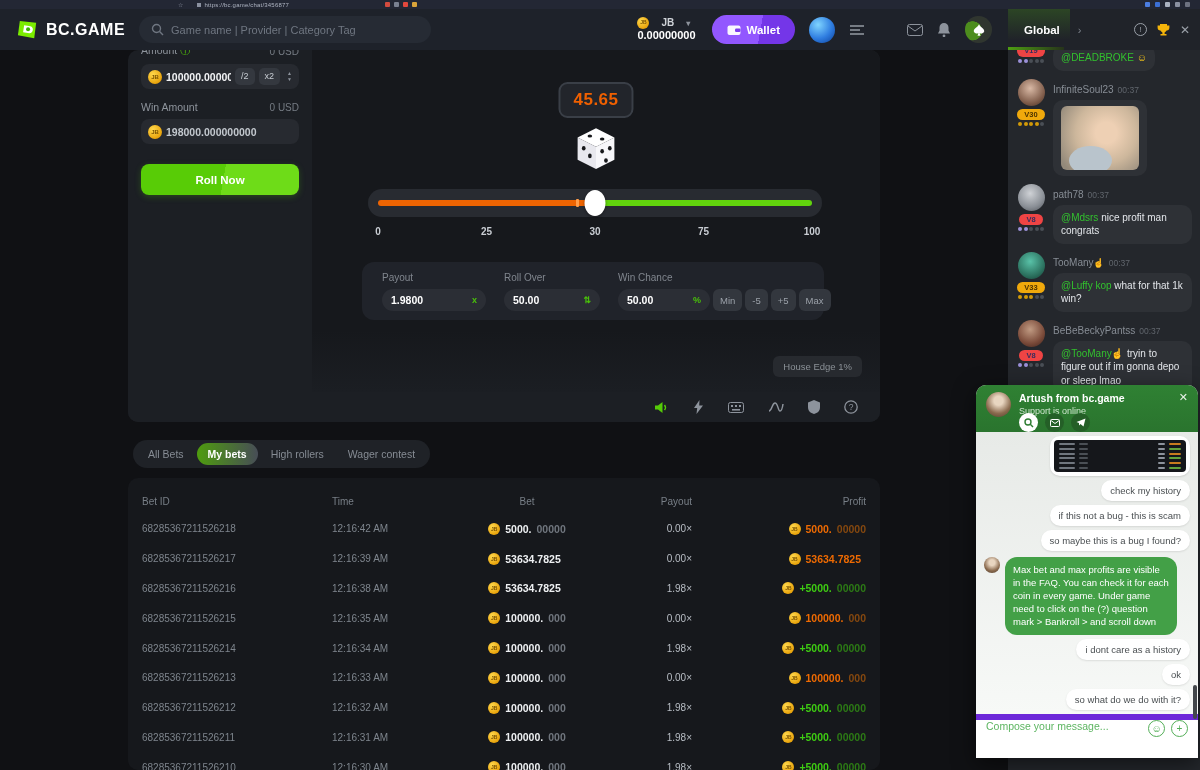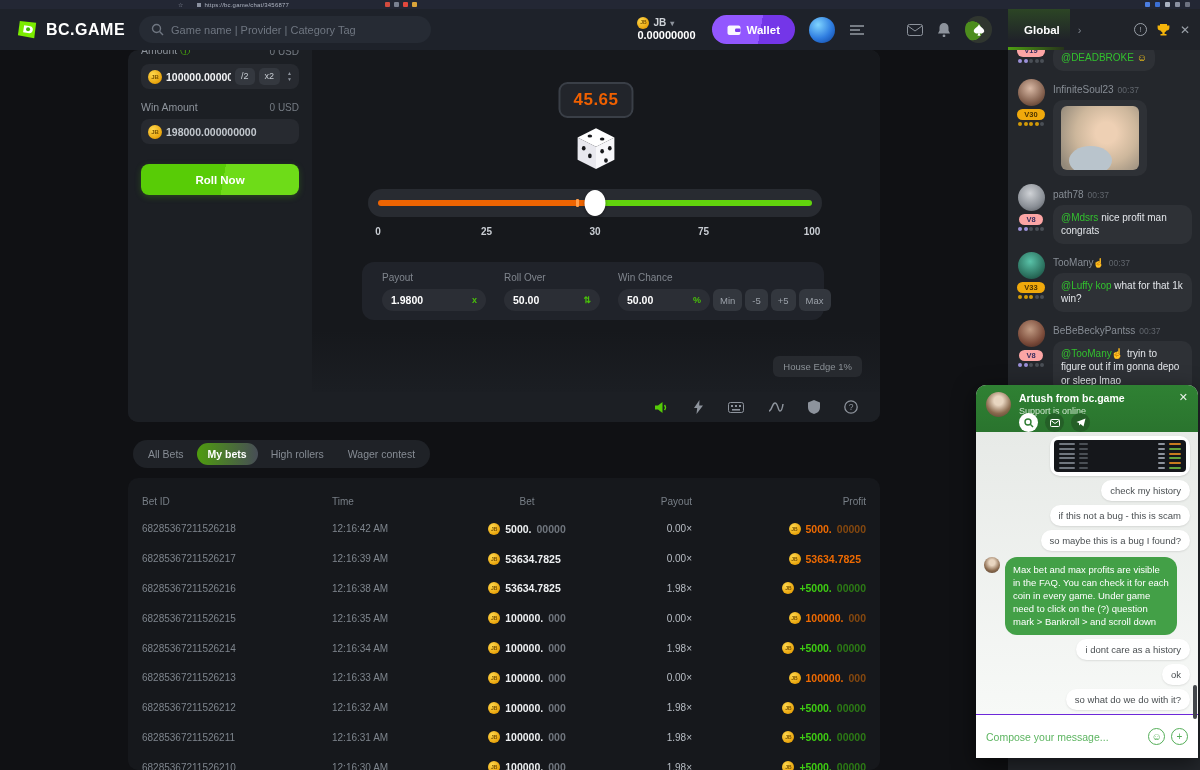--- a/index.html
+++ b/index.html
@@ -15,21 +15,21 @@
 .b-dot{width:5px;height:5px;border-radius:1px;}
 .b-cluster2{display:flex;gap:5px;margin-left:auto;margin-right:10px;}
 
 
 .header{position:absolute;left:0;top:9px;width:1008px;height:41px;background:#1e222a;display:flex;align-items:center;padding:0 16px;gap:14px;z-index:5;}
 .logo{display:flex;align-items:center;gap:7px;}
 .logo-text{font-size:16px;font-weight:bold;letter-spacing:.5px;}
 .search{width:292px;height:27px;background:#262b34;border-radius:14px;display:flex;align-items:center;gap:7px;padding:0 12px;color:#6f7681;font-size:11px;}
 .hspacer{flex:1;}
 .currency{display:flex;flex-direction:column;align-items:flex-start;line-height:1.15;margin-right:2px;}
-.cur-top{display:flex;align-items:center;gap:4px;font-size:10px;color:#cfd3d8;font-weight:bold;}
+.cur-top{display:flex;align-items:center;gap:12px;font-size:10px;color:#cfd3d8;font-weight:bold;}
 .cur-caret{font-size:8px;color:#8d939c;}
 .cur-balance{font-size:11px;font-weight:bold;color:#fff;}
 .coin{display:inline-block;width:14px;height:14px;border-radius:50%;background:radial-gradient(circle at 35% 32%,#ffd84d,#e9a40c 70%,#c4830a);position:relative;flex:none;}
 .coin::after{content:"JB";position:absolute;left:0;top:0;right:0;bottom:0;display:flex;align-items:center;justify-content:center;font-size:6px;font-weight:bold;color:#7a5200;}
 .coin.sm{width:12px;height:12px;}.coin.sm::after{font-size:5px;}
 .wallet-btn{height:29px;padding:0 15px;border-radius:15px;background:linear-gradient(100deg,#9257ff 58%,#7436e8 58%);display:flex;align-items:center;gap:6px;font-size:11.5px;font-weight:bold;color:#fff;border:0;}
 .sphere{width:26px;height:26px;border-radius:50%;background:radial-gradient(circle at 35% 30%,#7fd4ff,#2f7de0 55%,#0b3f9a);flex:none;}
 .hicon{display:flex;align-items:center;justify-content:center;}
 .gap24{width:14px;}
 .spade-wrap{width:27px;height:27px;border-radius:50%;background:radial-gradient(circle at 28% 55%,#4d8d1d 0 38%,#30362f 40%);display:flex;align-items:center;justify-content:center;}
@@ -98,21 +98,21 @@
 .msg.partial{margin-top:-8px;}
 .msg-col{width:30px;flex:none;display:flex;flex-direction:column;align-items:center;}
 .avatar{width:27px;height:27px;border-radius:50%;flex:none;}
 .av-infinite{background:radial-gradient(circle at 45% 35%,#d9b9a5,#7d5a48 65%,#3c2b22);}
 .av-path{background:radial-gradient(circle at 45% 35%,#cfd2d6,#8a8f96 60%,#4b4f55);}
 .av-toomany{background:radial-gradient(circle at 45% 35%,#59c2a8,#2a6e5c 65%,#143a30);}
 .av-bebe{background:radial-gradient(circle at 45% 35%,#c09a82,#7b4b3a 60%,#3c2019);}
 .av-nolyn{background:radial-gradient(circle at 45% 35%,#b9bcc1,#6e7278 60%,#36393d);}
 .av-xxx{background:radial-gradient(circle at 45% 35%,#9aa88e,#5c6b52 60%,#2c342a);}
 .vip{display:inline-block;margin-top:3px;font-size:7.5px;font-weight:bold;padding:2px 7px;border-radius:7px;line-height:1;}
-.vip.purple{background:#fca5a5;color:#372d5e;}
+.vip.purple{background:#ef4444;color:#372d5e;}
 .vip.gold{background:#f0a90c;color:#4d3300;}
 .vip.grey{background:#e6e9ef;color:#4a4f56;}
 .pips{display:flex;gap:1.5px;margin-top:2px;}
 .pip{width:4px;height:4px;border-radius:50%;background:#4a4f56;}
 .pip.g{background:#d29a08;}.pip.p{background:#9b90d8;}.pip.w{background:#cfd4da;}
 .msg-body{min-width:0;}
 .msg-user{font-size:10px;font-weight:normal;color:#878d95;}
 .user-emoji{color:#f0b90b;font-size:9px;}
 .msg-time{font-size:8.5px;color:#61666d;margin-left:4px;font-weight:normal;}
 .bubble{display:inline-block;background:#2e3136;border-radius:10px;padding:6px 8px;font-size:10px;color:#e2e5e9;margin-top:3px;line-height:1.35;max-width:150px;}
@@ -141,21 +141,21 @@
 .sb1{width:16px;background:#70767e;}
 .sb2{width:9px;background:#4a4f55;}
 .sb3{flex:1;}
 .sb4{width:7px;background:#8d939c;}
 .sbo{width:12px;background:#c87c1e;}
 .sbg{width:12px;background:#61a33c;}
 .v-bubble{background:#fff;border-radius:13px;padding:5px 9px;font-size:9.5px;color:#4a4f52;box-shadow:0 1px 2px rgba(0,0,0,.10);width:fit-content;margin:4px 0 0 auto;}
 .agent-row{display:flex;gap:5px;margin-top:6px;}
 .agent-av{width:16px;height:16px;border-radius:50%;background:radial-gradient(circle at 50% 35%,#e8d5c0 22%,#8a6a4e 62%,#4c3a2a);flex:none;}
 .a-bubble{background:#43a047;color:#fff;border-radius:12px;padding:6px 8px;font-size:9.5px;line-height:1.38;width:172px;}
-.compose{position:absolute;left:0;right:0;bottom:0;height:44px;background:#fff;border-top:1px solid #6d28d9;display:flex;align-items:center;padding:0 10px;gap:6px;}
+.compose{position:absolute;left:0;right:0;bottom:0;height:44px;background:#fff;border-top:6px solid #6d28d9;display:flex;align-items:flex-start;padding:0 10px;gap:6px;}
 .compose-ph{flex:1;font-size:10.5px;color:#5db561;}
 .c-ic{width:17px;height:17px;border-radius:50%;border:1.3px solid #53ae57;color:#53ae57;display:flex;align-items:center;justify-content:center;font-size:10px;background:#fff;}
 .sup-scroll{position:absolute;right:1px;top:300px;width:4px;height:34px;background:#43474b;border-radius:2px;}
 </style>
 </head>
 <body>
 
 <div class="browser">
   <span class="b-star">☆</span>
   <span class="b-lock"></span>

